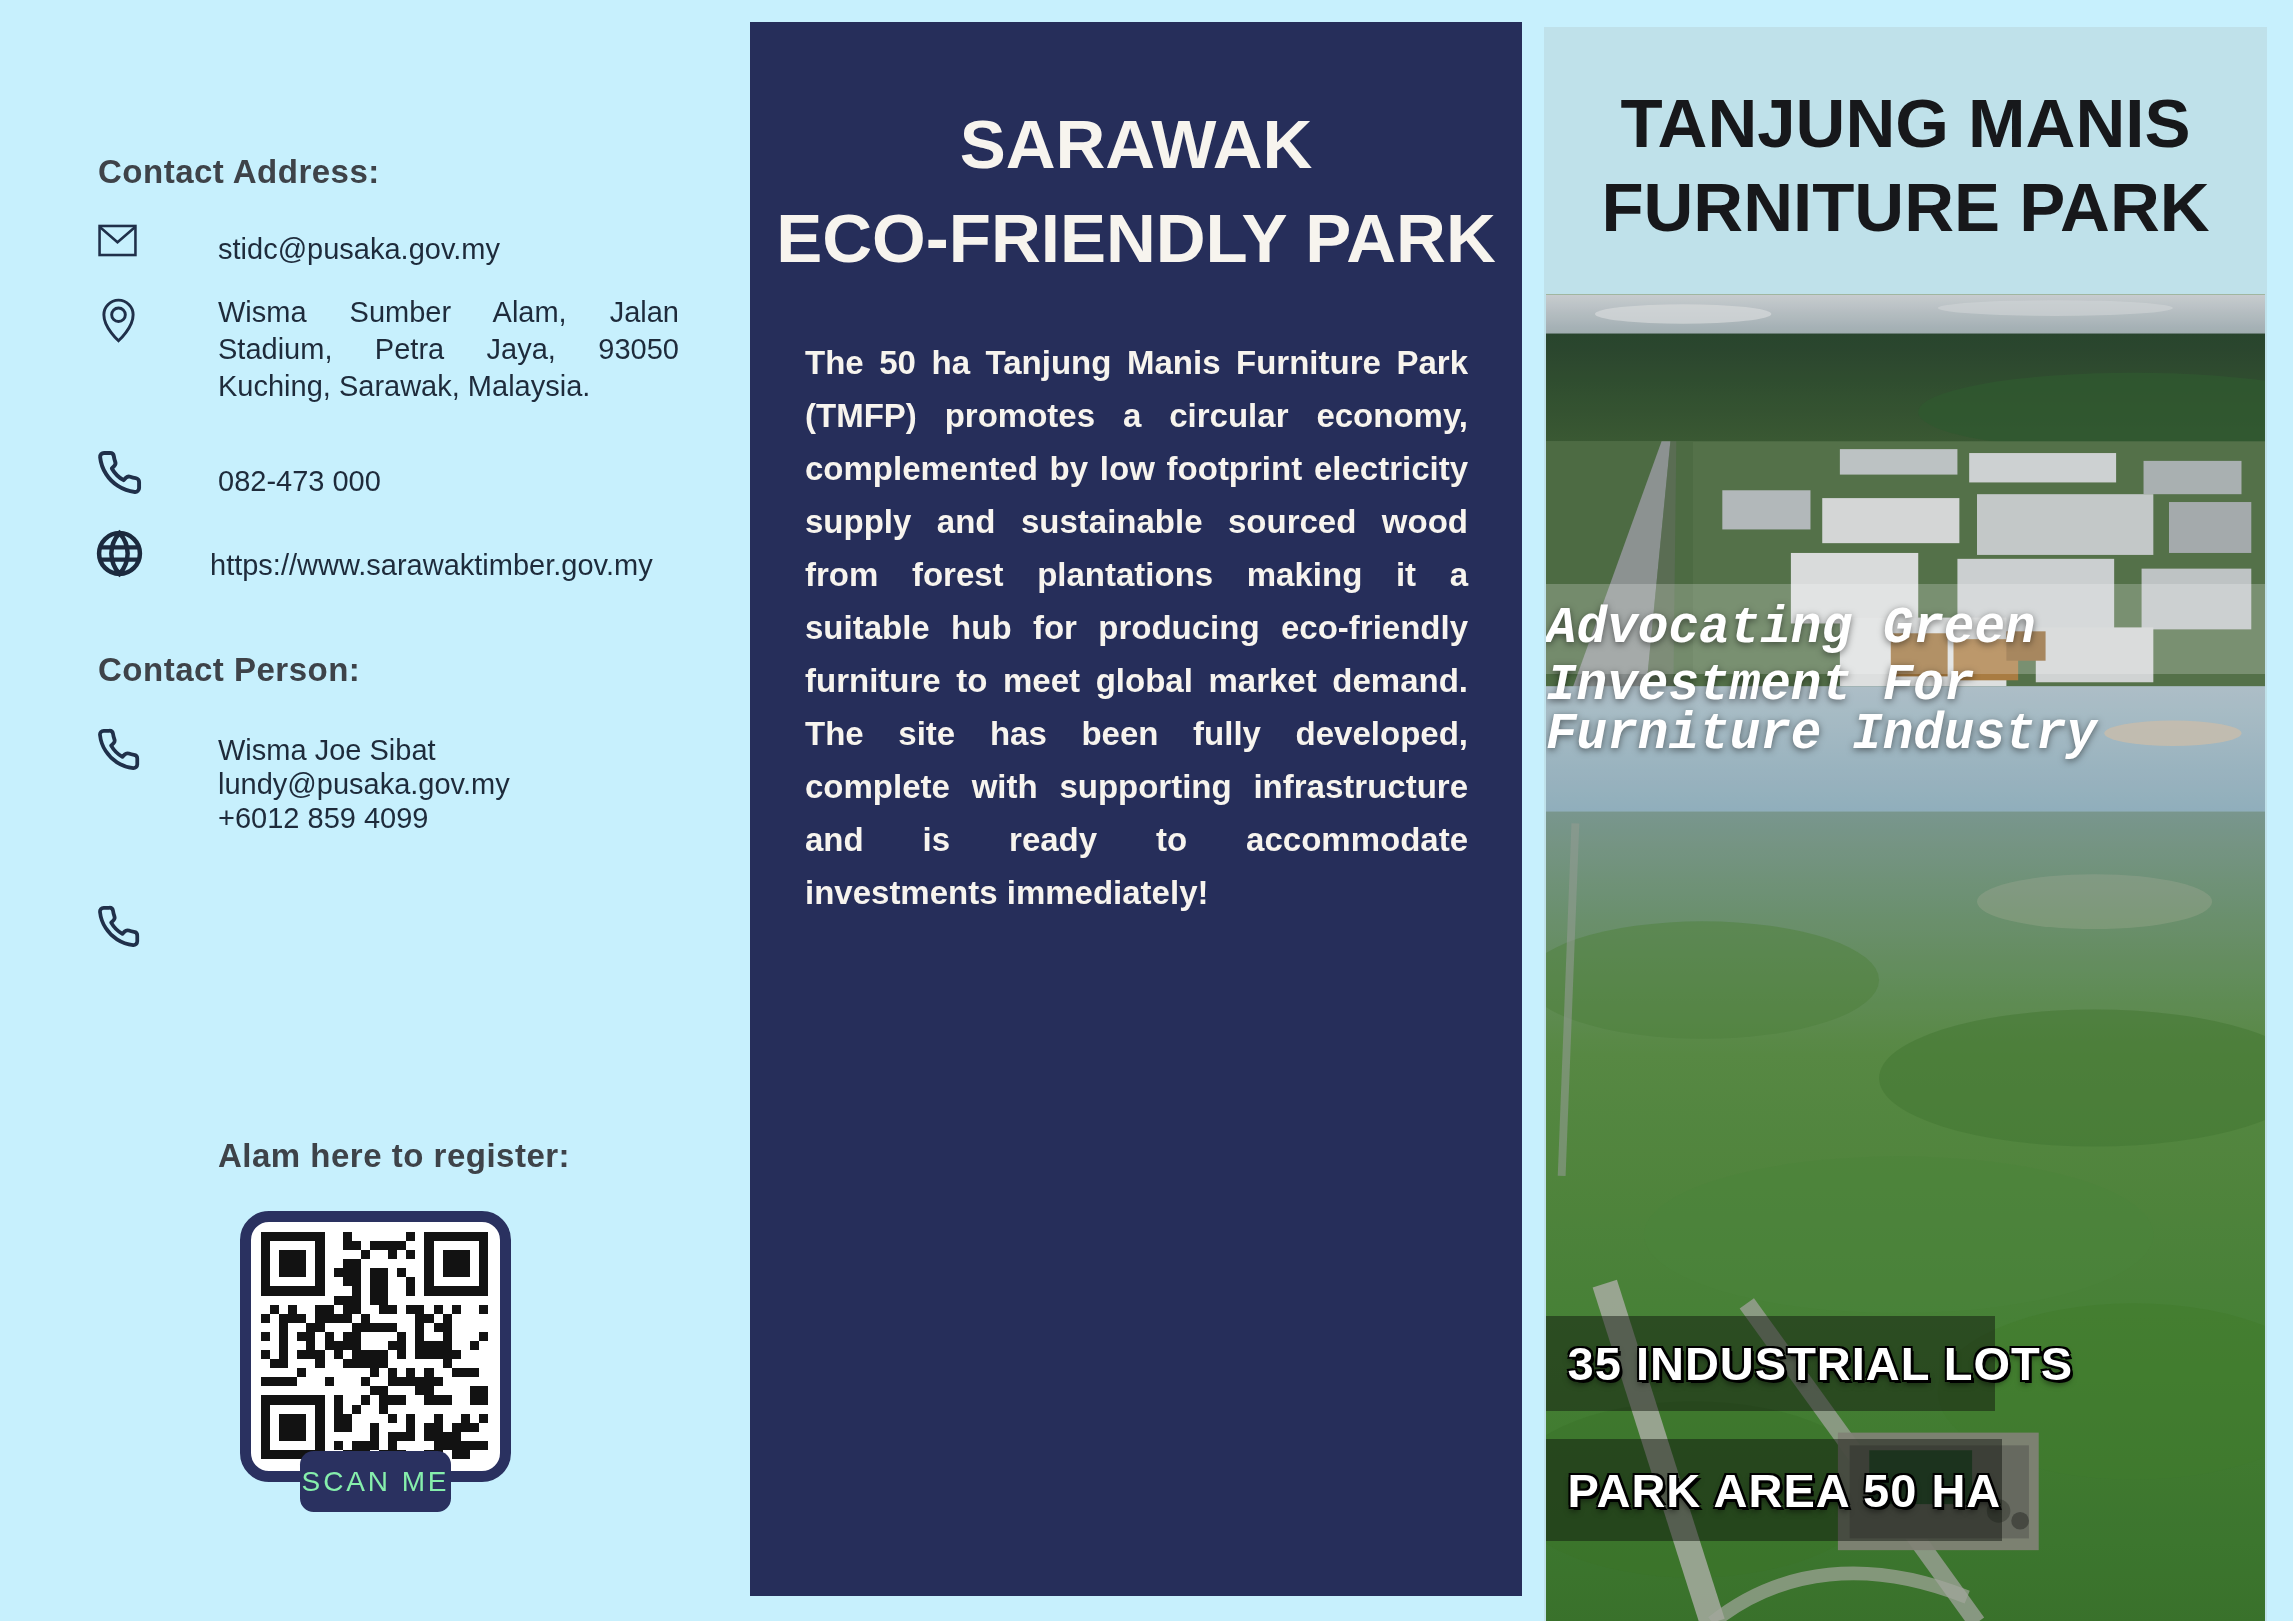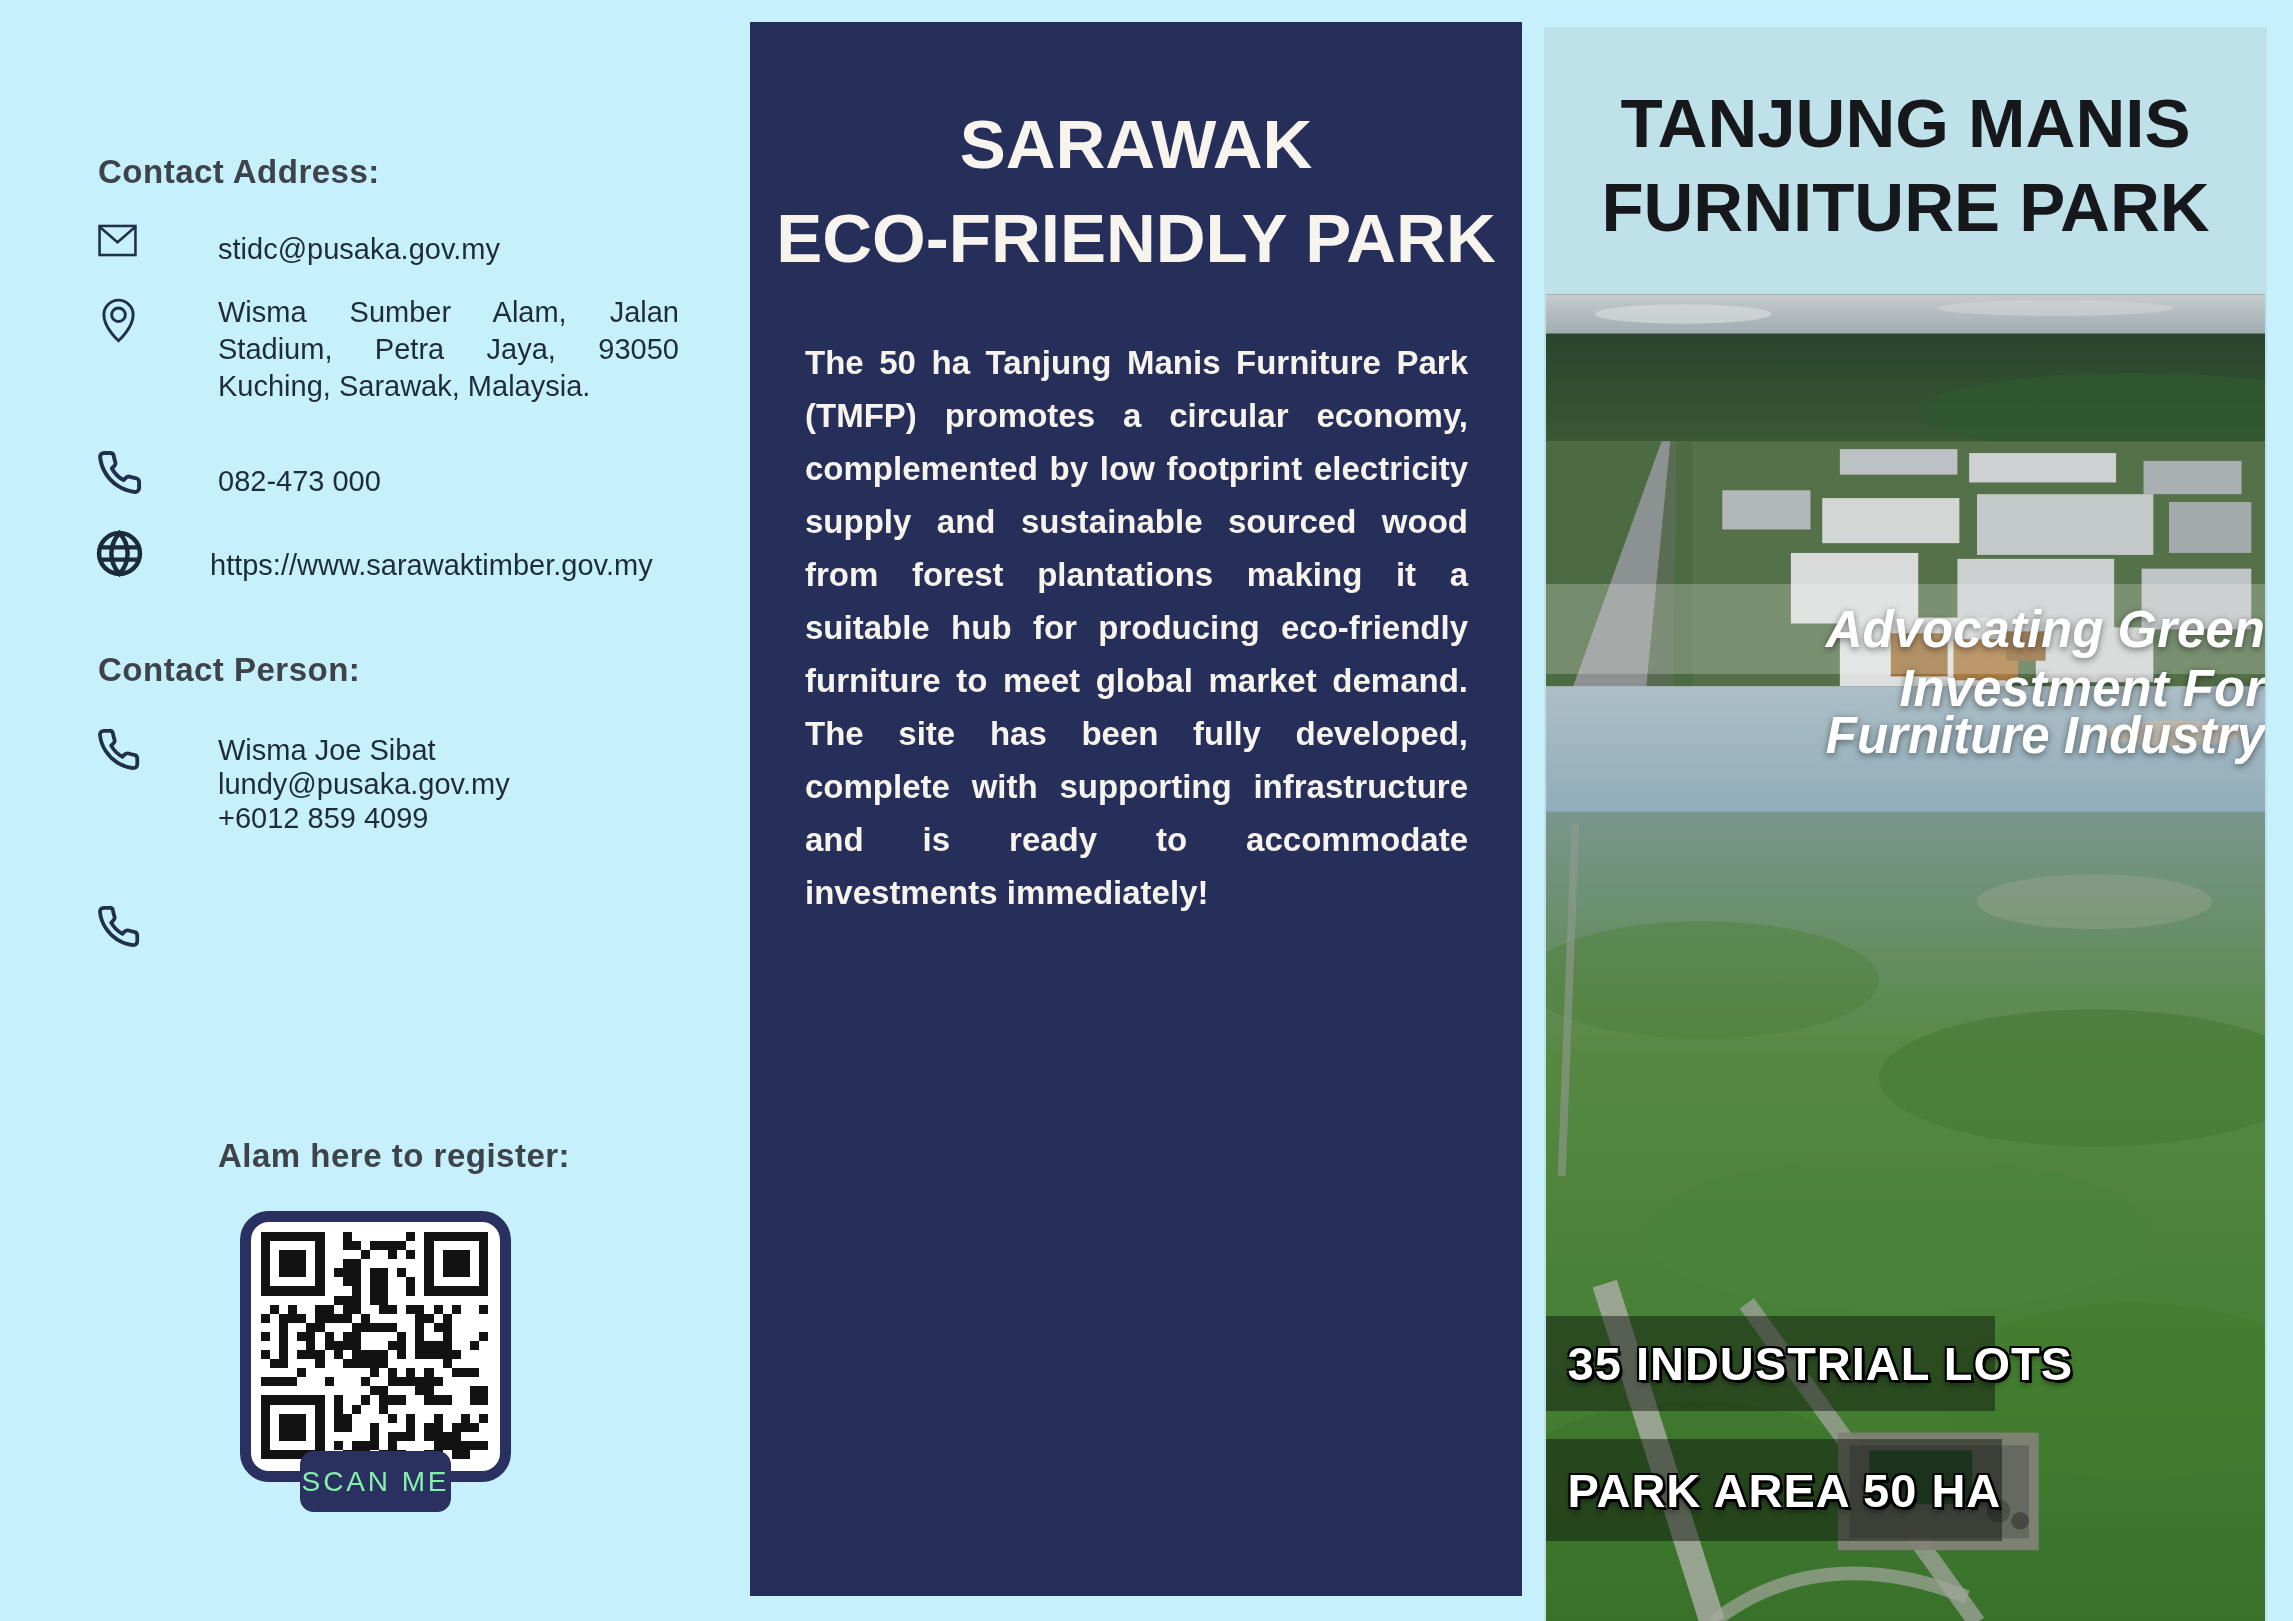--- a/index.html
+++ b/index.html
@@ -67,22 +67,22 @@
     position:absolute;left:0;top:55px;width:100%;
     text-align:center;color:#17181b;
     font-size:69px;font-weight:bold;line-height:84px;letter-spacing:0px;
   }
   .photo{
     position:absolute;left:2px;top:267px;width:719px;height:1329px;
     overflow:hidden;background:#4f8540;
   }
   .photo svg{position:absolute;left:0;top:0;}
   .caption{
-    position:absolute;width:100%;text-align:right;color:#ffffff;
-    font-family:Liberation Sans, sans-serif;font-style:italic;font-weight:bold;
+    position:absolute;width:100%;text-align:left;color:#ffffff;
+    font-family:Liberation Mono, monospace;font-style:italic;font-weight:bold;
     text-shadow:0 2px 7.8px rgba(0,0,0,.5);
   }
   .caption-band{
     position:absolute;left:0;top:290px;width:100%;height:90px;
     background:rgba(255,255,255,.22);
   }
   .cap1{top:306px;font-size:51px;}
   .cap2{top:412px;font-size:51px;}
   .stat-strip{
     position:absolute;left:0;background:rgba(15,18,12,.48);

